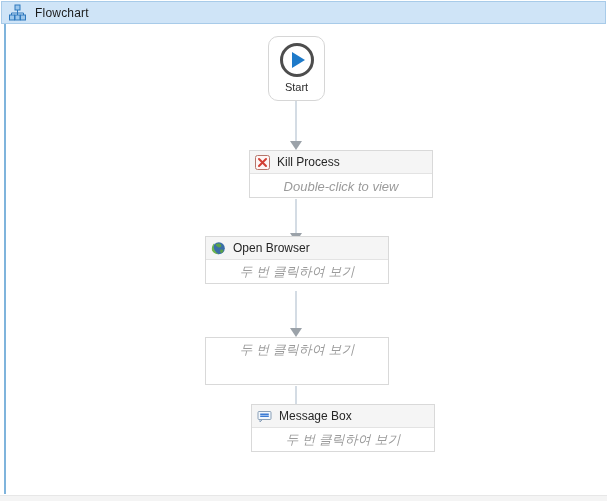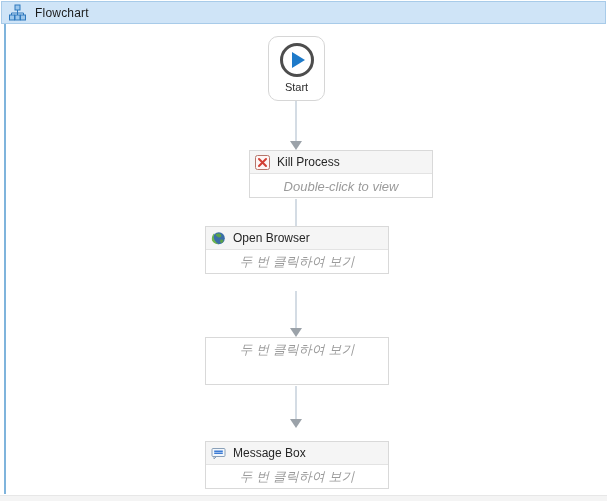--- a/index.html
+++ b/index.html
@@ -60,23 +60,23 @@
   }
   .start-label { font-size: 11px; color: #2b2b2b; margin-top: 4px; }
   
   .node {
     position: absolute; left: 205px; width: 184px; height: 48px;
     background: #ffffff;
     border: 1px solid #d9d9d9;
     cursor: pointer;
   }
   .node-kill    { top: 150px; margin-left: 44px; }
-  .node-open    { top: 226px; }
+  .node-open    { top: 236px; }
   .node-attach  { top: 337px; }
-  .node-message { top: 441px; }
+  .node-message { top: 404px; margin-left: 46px; }
   .node-header {
     height: 23px; background: #f5f5f5; border-bottom: 1px solid #e3e3e3;
     display: flex; align-items: center; padding-left: 5px;
     overflow: hidden; white-space: nowrap;
   }
   .node-header .nicon { width: 15px; height: 15px; display: inline-flex; margin-right: 7px; flex: 0 0 auto; }
   .node-title { font-size: 12px; color: #262626; overflow: hidden; white-space: nowrap; }
   .node-body {
     height: 24px; display: flex; align-items: center; justify-content: center;
     font-size: 13px; font-style: italic; color: #9b9b9b;

